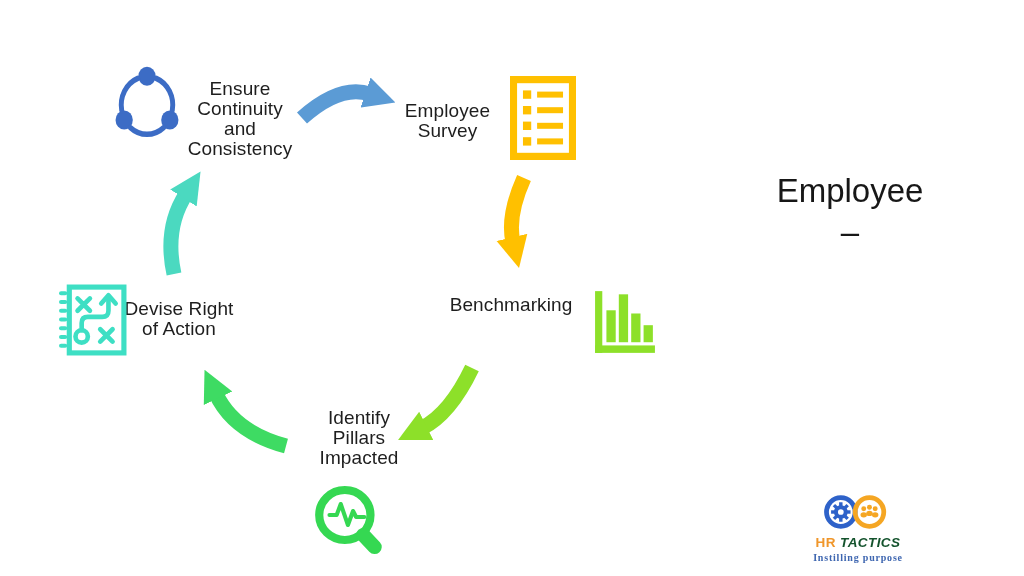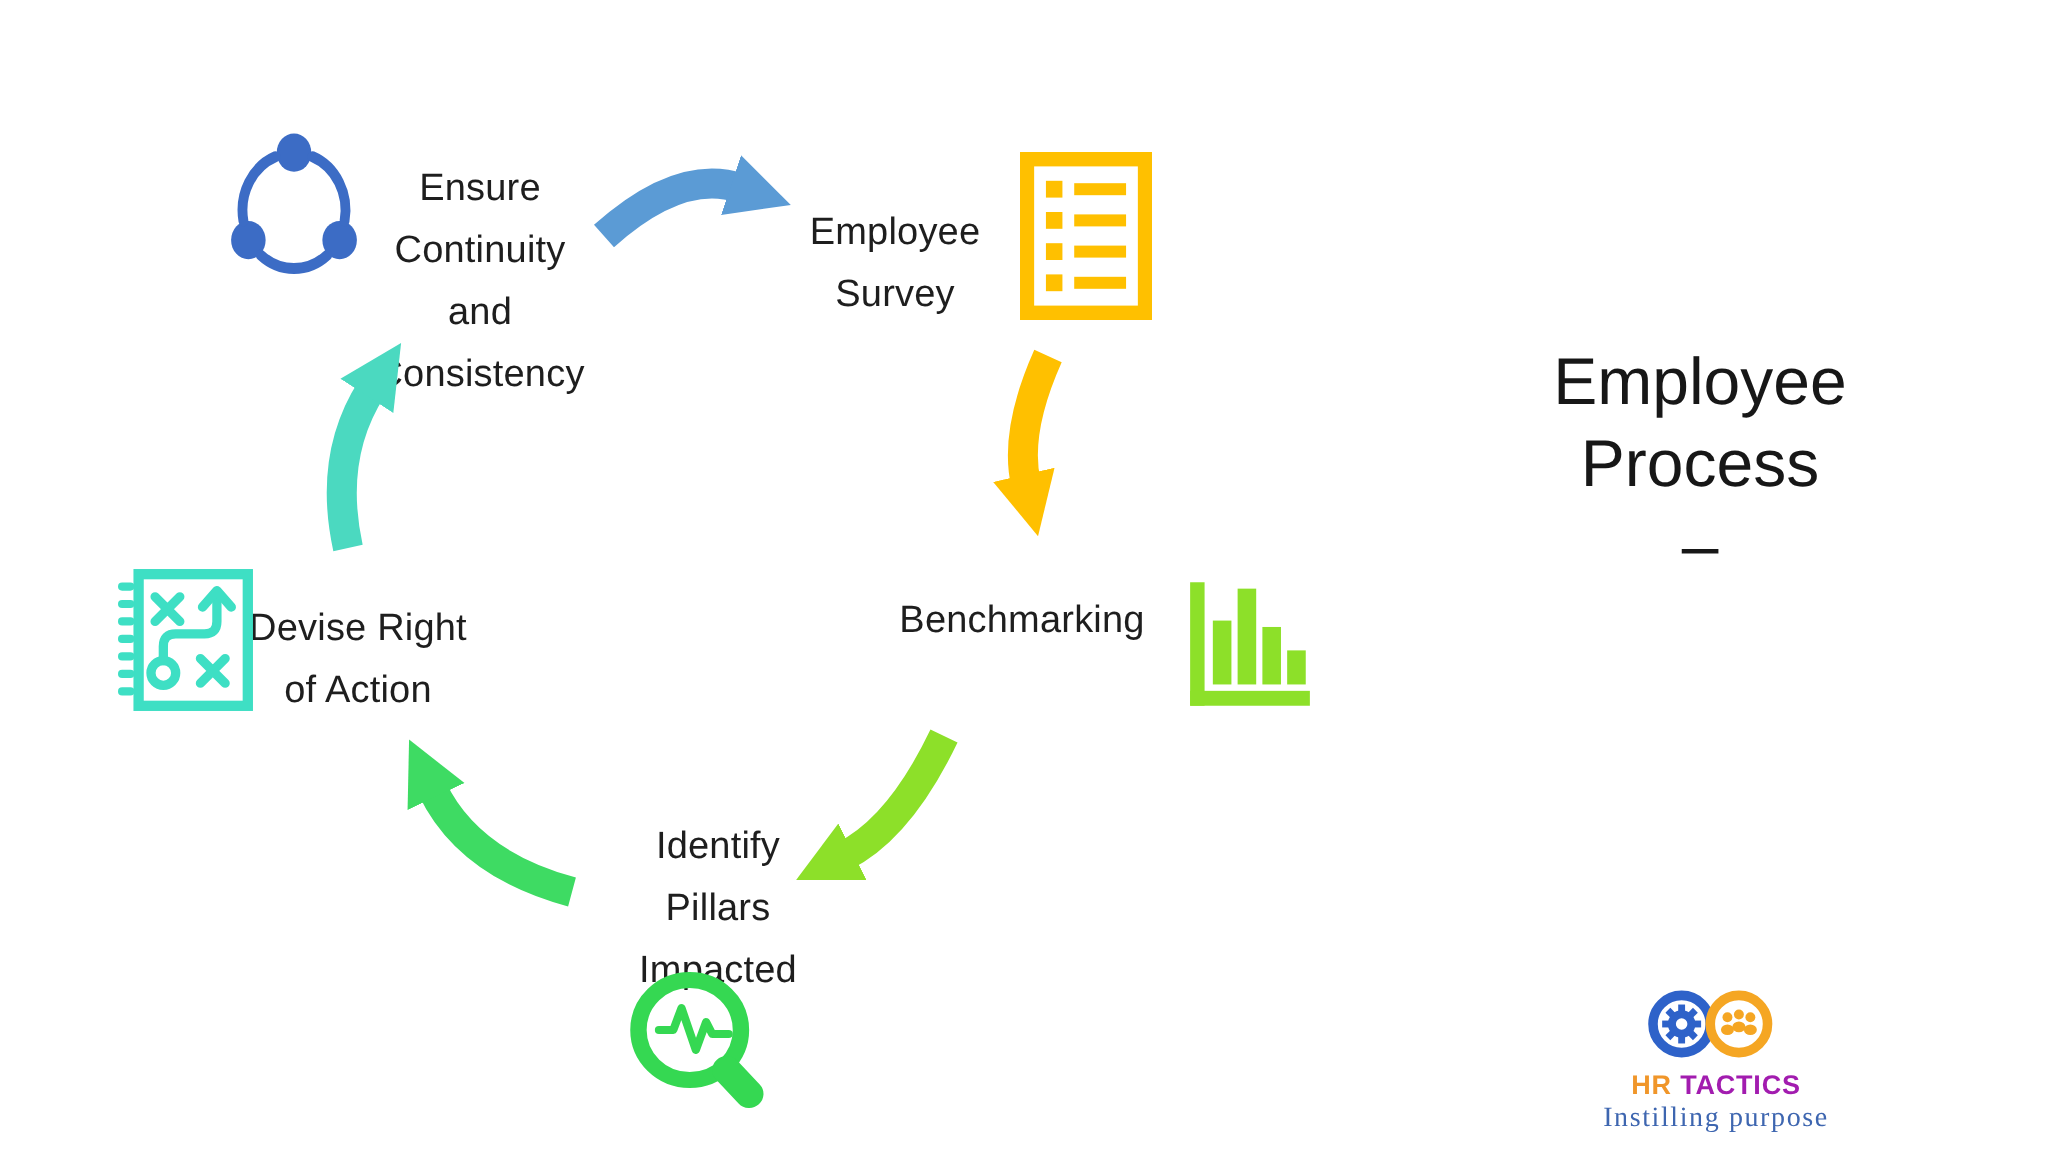--- a/index.html
+++ b/index.html
@@ -1,31 +1,31 @@
 <!DOCTYPE html>
 <html><head>
 <meta charset="utf-8">
 <style>
   * { margin:0; padding:0; box-sizing:border-box; }
   html,body { width:1024px; height:576px; }
   body { font-family:"Liberation Sans",sans-serif; background:#fff; overflow:hidden; }
   .slide { position:relative; width:1024px; height:576px; background:#ffffff; }
   .abs { position:absolute; }
   .step-label {
-    font-size:19px; line-height:31px; color:#1e1e1e; text-align:center;
+    font-size:19px; line-height:20px; color:#1e1e1e; text-align:center;
     white-space:pre-line; font-weight:400; letter-spacing:0.1px;
   }
   .title {
     font-size:33px; line-height:41px; color:#171717; text-align:center; font-weight:300;
   }
   .logo { display:flex; flex-direction:column; align-items:center; }
   .logo-text { font-size:13.5px; font-weight:bold; letter-spacing:0.4px; margin-top:2px; white-space:nowrap; }
   .logo-tagline {
-    font-family:"Liberation Serif",serif; font-size:14px; letter-spacing:0.8px;
-    margin-top:2px; font-weight:400; white-space:nowrap;
+    font-family:"Liberation Serif",serif; font-size:10px; letter-spacing:0.8px;
+    margin-top:2px; font-weight:700; white-space:nowrap;
   }
   svg { display:block; }
 </style>
 </head>
 <body>
 
 <div class="slide">
 
   <div>
 
@@ -135,21 +135,20 @@
           <path d="M0,0 L10,5 L0,10 Z" fill="currentColor"></path>
         </marker>
       </defs>
       <path d="M 30 106 Q 20 60 42 26" fill="none" stroke="currentColor" stroke-width="15" marker-end="url(#ah5)"></path>
     </svg>
 
   </div>
 
   <div class="abs title" style="left:700px; top:170px; width:300px;">
     <div>Employee</div>
-    <div>Process</div>
     <div>–</div>
   </div>
 
   <div class="abs logo" style="left:798px; top:491px; width:120px;">
     <svg width="88" height="42" viewBox="0 0 90 44">
       <circle cx="27" cy="22" r="15" fill="none" stroke-width="5" stroke="#2E62C9"></circle>
       <circle cx="57" cy="22" r="15" fill="none" stroke-width="5" stroke="#F5A623"></circle>
       <g transform="translate(27,22)" fill="#2E62C9">
         <rect x="-1.8" y="-10.2" width="3.6" height="4.5" transform="rotate(0)"></rect>
         <rect x="-1.8" y="-10.2" width="3.6" height="4.5" transform="rotate(45)"></rect>
@@ -166,18 +165,18 @@
         <circle cx="-6" cy="-4.5" r="2.6"></circle>
           <circle cx="0" cy="-6" r="2.6"></circle>
           <circle cx="6" cy="-4.5" r="2.6"></circle>
         <ellipse cx="-6" cy="2" rx="3.4" ry="2.8"></ellipse>
           <ellipse cx="0" cy="0.5" rx="3.4" ry="2.8"></ellipse>
           <ellipse cx="6" cy="2" rx="3.4" ry="2.8"></ellipse>
       </g>
     </svg>
     <div class="logo-text">
       <span style="color:#F0962A;">HR</span>
-      <span style="color:#a21caf;">TACTICS</span>
+      <span style="color:#14532d;font-style:italic;">TACTICS</span>
     </div>
     <div class="logo-tagline" style="color:#3E66B0;">Instilling purpose</div>
   </div>
 
 </div>
 
 </body></html>

